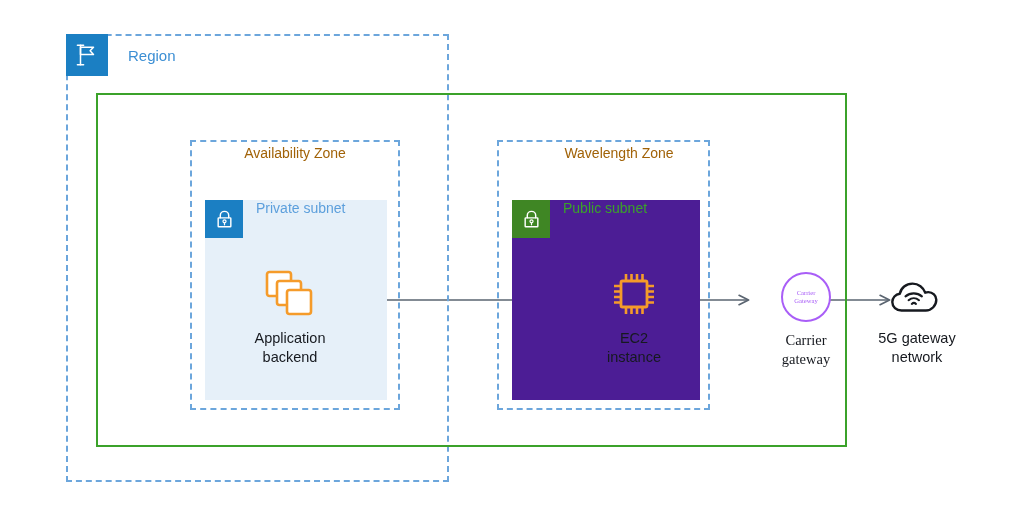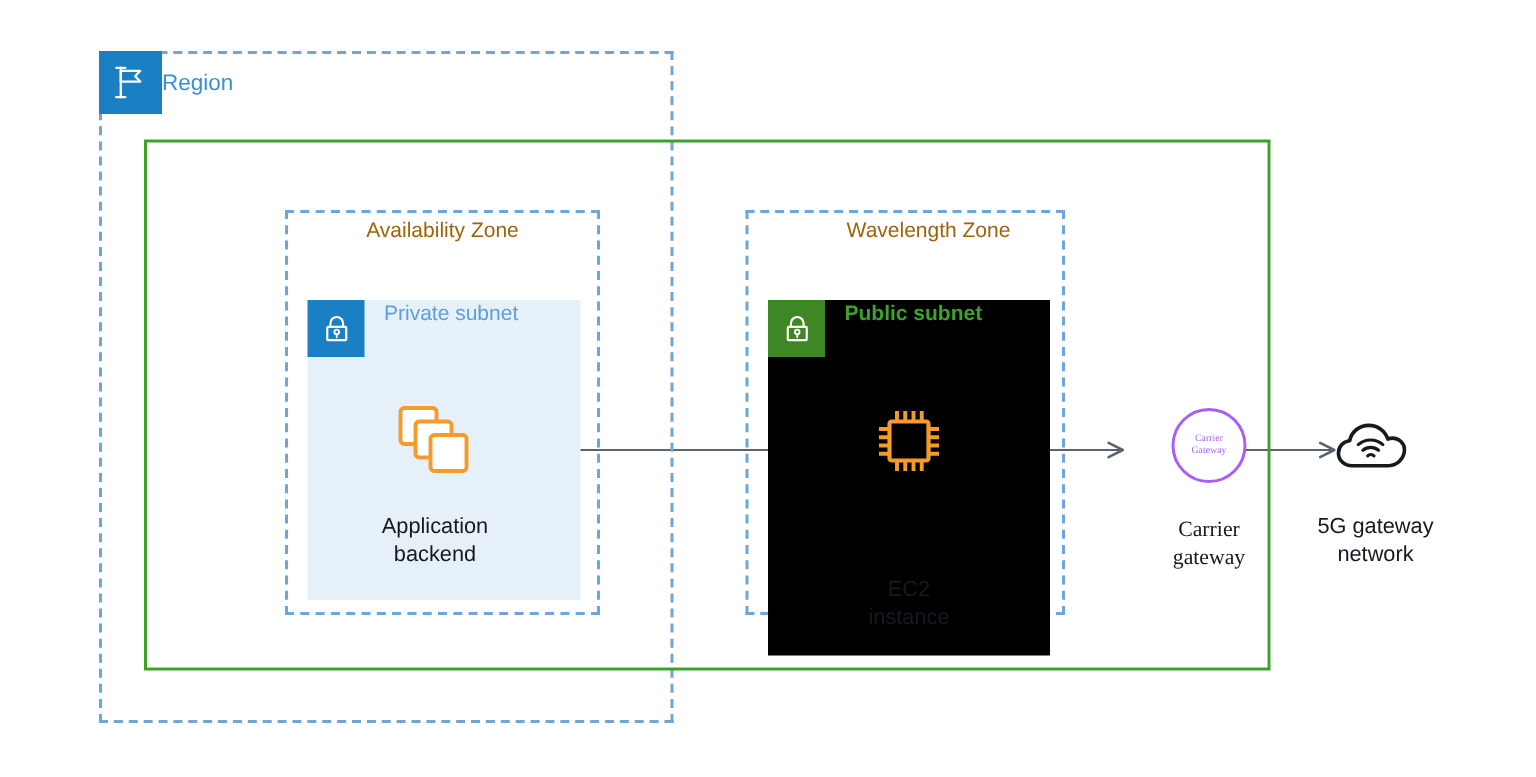--- a/index.html
+++ b/index.html
@@ -13,55 +13,55 @@
   .vpc-box{position:absolute;left:96px;top:93px;width:751px;height:354px;
            border:2px solid #3BA22A;box-sizing:border-box;background:transparent;}
   .az-box{position:absolute;left:190px;top:140px;width:210px;height:270px;
           border:2px dashed #6CA6DC;box-sizing:border-box;background:transparent;}
   .wl-box{position:absolute;left:497px;top:140px;width:213px;height:270px;
           border:2px dashed #6CA6DC;box-sizing:border-box;background:transparent;}
 
   
   .badge{position:absolute;display:flex;align-items:center;gap:0;}
   .badge-icon{width:42px;height:42px;display:flex;align-items:center;justify-content:center;flex:none;}
-  .badge-label{font-size:15px;line-height:1;white-space:nowrap;padding-left:0;}
+  .badge-label{font-size:15px;line-height:1;white-space:nowrap;padding-left:20px;}
 
   .region-badge{left:66px;top:34px;}
   .region-badge .badge-icon{background:#1B7FC3;width:42px;height:42px;}
   .region-badge .badge-label{color:#3C8FD4;font-size:15px;}
 
   .vpc-badge{left:96px;top:93px;}
   .vpc-badge .badge-icon{background:#3F8624;width:42px;height:42px;}
   .vpc-badge .badge-label{color:#3BA22A;font-size:15px;}
 
   
   .zone-title{position:absolute;text-align:center;color:#a16207;font-size:14px;white-space:nowrap;}
   .az-title{left:190px;top:145px;width:210px;}
   .wl-title{left:497px;top:145px;width:244px;}
 
   
   .subnet{position:absolute;}
   .subnet-private{left:205px;top:200px;width:182px;height:200px;background:#E6F0F9;}
-  .subnet-public{left:512px;top:200px;width:188px;height:237px;background:#000000;font-weight:bold;}
+  .subnet-public{left:512px;top:200px;width:188px;height:200px;background:#4c1d95;}
 
   .subnet-hdr{position:absolute;display:flex;align-items:flex-start;top:0;left:0;}
   .subnet-hdr .sicon{width:38px;height:38px;display:flex;align-items:center;justify-content:center;flex:none;}
   .subnet-hdr .slabel{font-size:14px;padding-left:13px;white-space:nowrap;}
   .private-hdr .sicon{background:#1B7FC3;}
   .private-hdr .slabel{color:#5C9FDC;}
   .public-hdr .sicon{background:#3F8624;}
   .public-hdr .slabel{color:#3BA22A;}
 
   
   .node{position:absolute;display:flex;flex-direction:column;align-items:center;}
   .node-icon{display:flex;align-items:center;justify-content:center;}
-  .node-label{margin-top:22px;text-align:center;color:#16191F;font-size:14.5px;line-height:1.28;white-space:pre-line;}
+  .node-label{margin-top:9px;text-align:center;color:#16191F;font-size:14.5px;line-height:1.28;white-space:pre-line;}
 
   .node-app{left:235px;top:268px;width:110px;}
-  .node-ec2{left:551px;top:268px;width:110px;gap:42px;}
+  .node-ec2{left:579px;top:268px;width:110px;}
   .node-cgw{left:760px;top:272px;width:92px;font-family:Liberation Serif, serif;}
   .node-5g{left:865px;top:272px;width:104px;}
 
   
   .cgw-circle{width:50px;height:50px;border-radius:50%;border:2.2px solid #A95EF7;
               box-sizing:border-box;display:flex;flex-direction:column;align-items:center;
               justify-content:center;background:#fff;}
   .cgw-circle span{color:#A95EF7;font-size:6.6px;line-height:1.22;text-align:center;display:block;}
 
   

